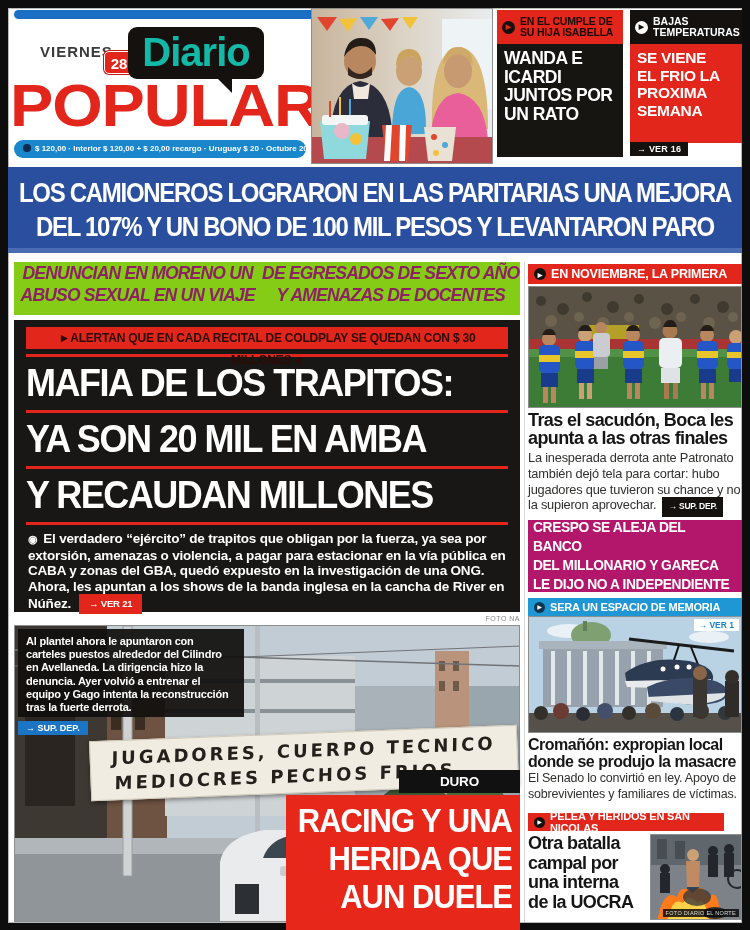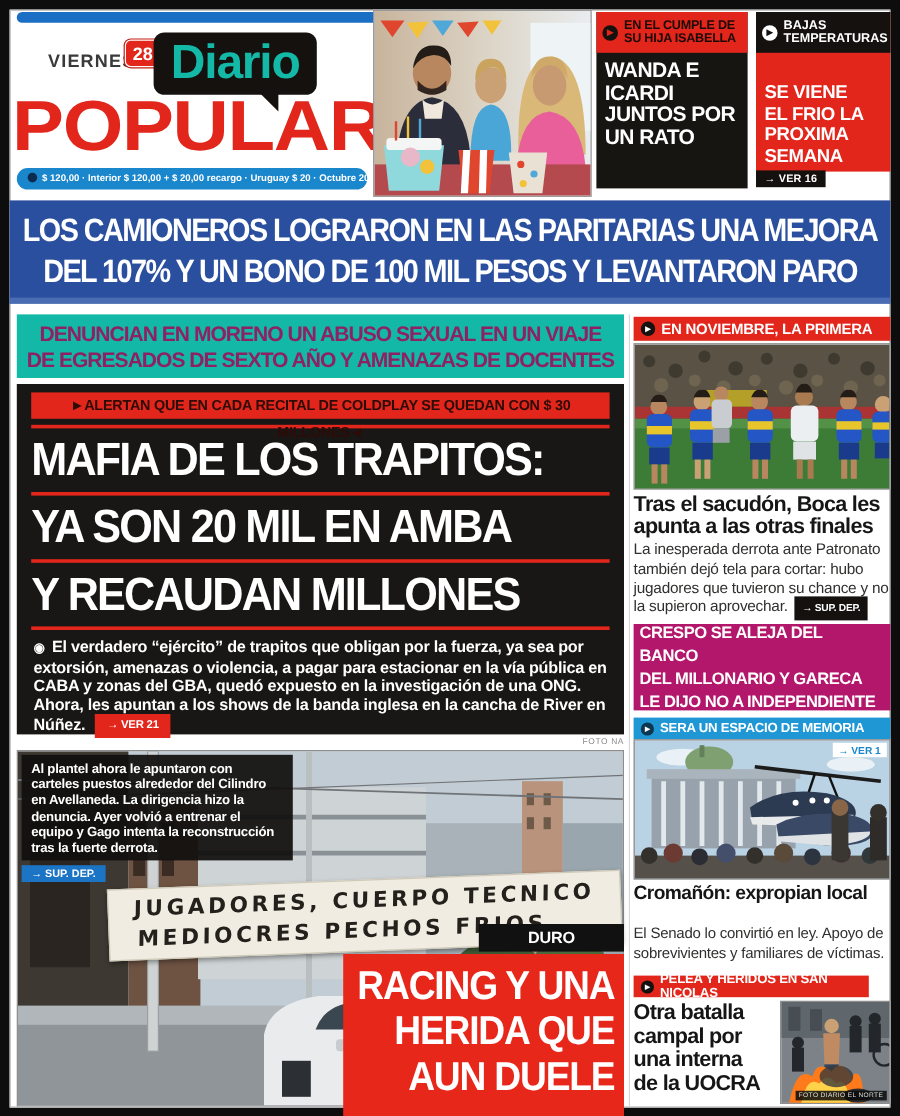--- a/index.html
+++ b/index.html
@@ -3,21 +3,21 @@
 <meta charset="utf-8">
 <style>
   html,body{margin:0;padding:0;background:#000;}
   *{box-sizing:border-box;font-family:"Liberation Sans",sans-serif;}
   #stage{position:relative;width:750px;height:930px;background:#0d0d0d;overflow:hidden;}
   .abs{position:absolute;}
   #paper{left:8px;top:8px;width:734px;height:915px;background:#fff;border:1px solid #b9b9b9;}
   
   .accent-bar{left:14px;top:10px;width:476px;height:9px;background:#1a6ec4;border-radius:5px;}
   .viernes{left:40px;top:43px;font-size:15px;font-weight:bold;color:#3a3a3a;letter-spacing:1px;}
-  .day-chip{left:104px;top:33px;width:30px;height:23px;background:#e2261b;color:#fff;border-radius:5px;
+  .day-chip{left:104px;top:51px;width:30px;height:23px;background:#e2261b;color:#fff;border-radius:5px;
             font-size:15px;font-weight:bold;text-align:center;line-height:23px;border:1px solid #fff;box-shadow:0 0 0 1px #c21d13;}
   .diario-bubble{left:128px;top:27px;width:136px;height:52px;background:#14110f;border-radius:9px;
             color:#14b8a6;font-size:40px;font-weight:bold;text-align:center;line-height:50px;letter-spacing:-1px;}
   .diario-tail{left:216px;top:77px;width:0;height:0;border-left:16px solid transparent;border-top:16px solid #14110f;}
   .popular{left:10px;top:76px;font-size:58px;font-weight:900;color:#e2261b;letter-spacing:-1px;
             transform:scaleX(1.12) scaleY(1.02);transform-origin:left top;line-height:58px;}
   .price-bar{left:14px;top:140px;width:292px;height:18px;background:#1a87cd;border-radius:9px;color:#fff;
             font-size:8px;font-weight:bold;line-height:18px;padding:0 9px;white-space:nowrap;overflow:hidden;}
   .price-dot{display:inline-block;width:8px;height:8px;background:#0d2b4e;border-radius:50%;margin-right:4px;vertical-align:-1px;}
   
@@ -29,27 +29,27 @@
   
   .wanda-box{left:497px;top:10px;width:126px;height:147px;background:#171512;}
   .wanda-kicker{left:0;top:0;width:100%;height:34px;background:#e2261b;padding:3px 5px;}
   .wanda-kicker .ktext{color:#1c0906;font-size:10.5px;line-height:11.5px;font-weight:900;letter-spacing:-0.2px;}
   .wanda-headline{left:0;top:36px;width:100%;padding:3px 7px;color:#fff;font-size:17.5px;line-height:18.5px;
             font-weight:900;letter-spacing:-0.5px;}
   .frio-box{left:630px;top:10px;width:112px;height:133px;background:#e2261b;}
   .frio-kicker{left:0;top:0;width:100%;height:34px;background:#14110f;padding:3px 5px;}
   .frio-kicker .ktext{color:#fff;font-size:10.5px;line-height:11.5px;font-weight:900;}
   .frio-headline{left:0;top:37px;width:100%;padding:2px 7px;color:#fff;font-size:15.5px;line-height:17.5px;
-            font-weight:900;letter-spacing:-0.3px;margin-top:20px;}
+            font-weight:900;letter-spacing:-0.3px;}
   .ver-badge{background:#14110f;color:#fff;font-size:9px;font-weight:900;padding:2px 7px;letter-spacing:0.2px;}
   .frio-ver{left:630px;top:142px;}
   .strap-line{width:100%;text-align:center;color:#fff;font-weight:900;font-size:24px;line-height:34px;
             letter-spacing:-1.3px;transform:scaleY(1.12);transform-origin:center top;}
   
-  .moreno{left:14px;top:262px;width:506px;height:53px;background:#14b8a6;display:flex;flex-direction:column;justify-content:center;}
+  .moreno{left:14px;top:262px;width:506px;height:53px;background:#84cc16;display:flex;justify-content:center;font-style:italic;}
   .moreno-line{text-align:center;color:#8e2163;font-weight:900;font-size:17.5px;line-height:22px;letter-spacing:-0.8px;}
   
   .mafia-box{left:14px;top:320px;width:506px;height:292px;background:#191715;padding:7px 12px 0 12px;}
   .alertan{background:#e2261b;color:#2d0b07;font-weight:900;font-size:12px;letter-spacing:-0.2px;
             text-align:center;height:22px;line-height:22px;}
   .redrule{height:3px;background:#e2261b;margin-top:5px;}
   .mafia-line{color:#fff;font-weight:900;font-size:36px;line-height:44px;letter-spacing:-1.5px;
             transform:scaleY(1.08);transform-origin:left center;white-space:nowrap;}
   .mafia-body{color:#fff;font-weight:700;font-size:13.5px;line-height:15.5px;letter-spacing:-0.2px;padding:6px 2px 0 2px;}
   .bullet{color:#fff;font-size:11px;margin-right:3px;}
@@ -423,20 +423,21 @@
         <rect x="164" y="60" width="14" height="40" fill="#3a3632"></rect>
           <circle cx="171" cy="56" r="7" fill="#8a6648"></circle>
         <rect x="196" y="64" width="14" height="36" fill="#2f2b28"></rect>
           <circle cx="203" cy="60" r="7" fill="#33302c"></circle>
       </g>
     </svg>
     <span class="abs ver15"><span>→ </span><span>VER 1</span></span>
   </div>
   <div class="abs croma-headline">
     <div>Cromañón: expropian local</div>
+    <div>donde se produjo la masacre</div>
   </div>
   <div class="abs croma-body">El Senado lo convirtió en ley. Apoyo de sobrevivientes y familiares de víctimas.</div>
 
   <div class="abs kicker rc-kicker uocra-kicker">
     <span class="play" style="width:11px;height:11px;background:#14110f;">
         <span style="color:#fff;font-size:5.5px;">▶</span>
       </span>
     <span>PELEA Y HERIDOS EN SAN NICOLAS</span>
   </div>
   <div class="abs uocra-headline">

